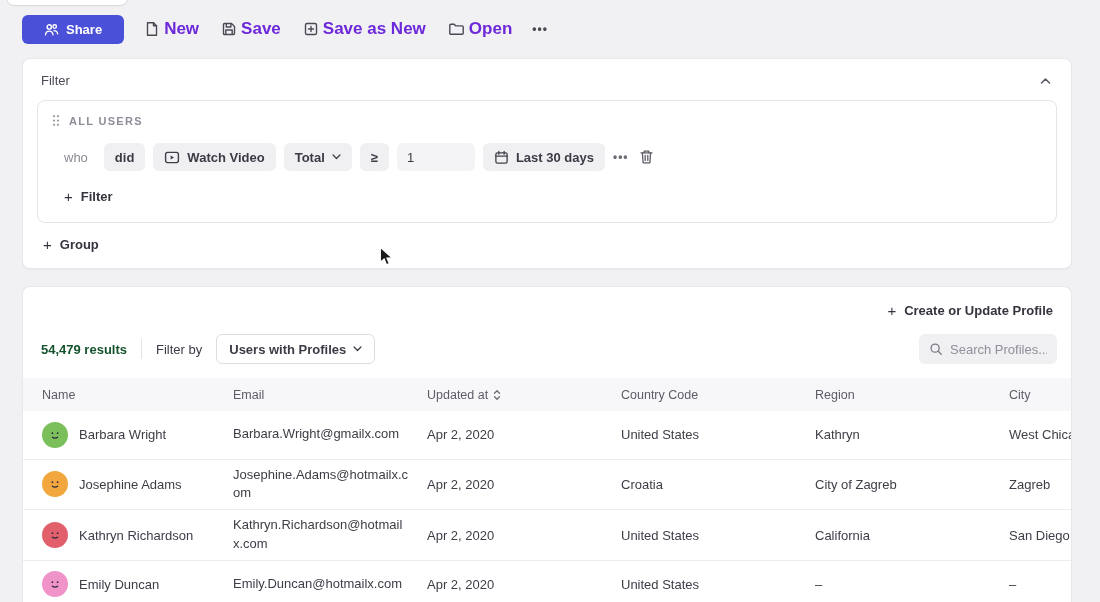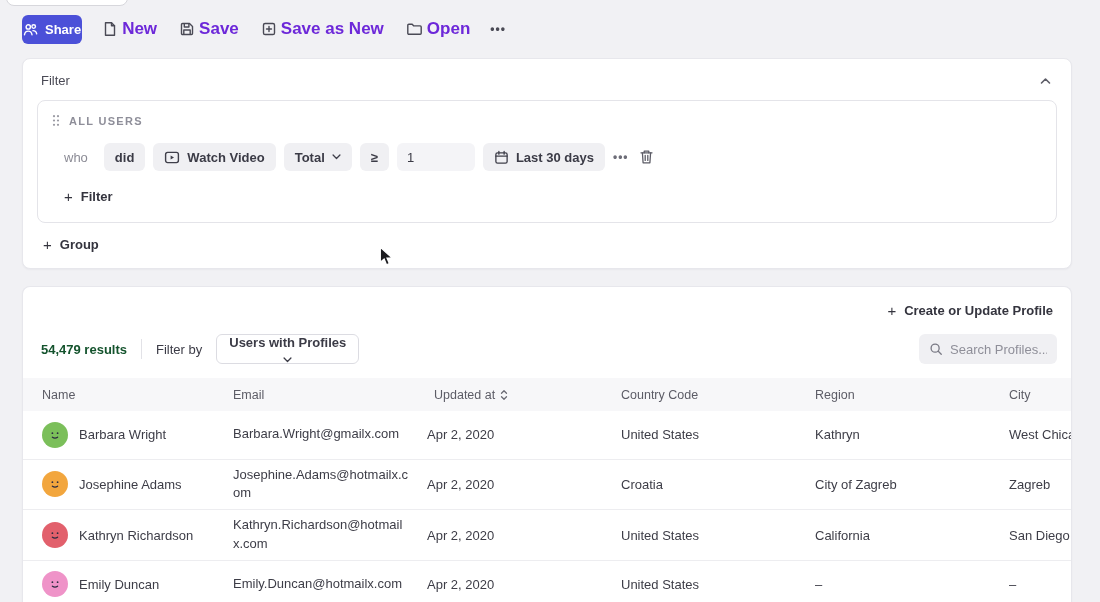--- a/index.html
+++ b/index.html
@@ -18,21 +18,21 @@
   .topbar {
     height: 58px; display: flex; align-items: center;
     justify-content: space-between; padding: 0 26px 0 22px;
   }
   .page-title { font-size: 20px; font-weight: 700; color: #45454e; letter-spacing: .2px; }
   .toolbar { display: flex; align-items: center; gap: 18px; }
   .btn { border: none; background: transparent; cursor: pointer; font-family: inherit; }
   .btn-primary {
     display: inline-flex; align-items: center; gap: 7px;
     background: var(--accent, #4b50d8); color: #fff;
-    font-size: 13px; font-weight: 700; padding: 7px 1px; border-radius: 6px;
+    font-size: 13px; font-weight: 700; padding: 7px 22px; border-radius: 6px;
   }
   .btn-ghost {
     display: inline-flex; align-items: center; gap: 4px;
     color: #6d28d9; font-size: 17px; font-weight: 600; padding: 6px 2px;
   }
   .btn-ghost svg { color: #4a4a55; }
   .more-dots { font-size: 12px; letter-spacing: 1px; color: #4a4a55; font-weight: 700; }
 
   
   .card {
@@ -70,42 +70,42 @@
   
   .results-card { margin-top: 17px; border-radius: 8px 8px 0 0; border-bottom: none; padding-top: 12px; overflow: hidden; }
   .create-row { display: flex; justify-content: flex-end; padding: 4px 18px 6px; }
   .controls-row { display: flex; align-items: center; gap: 14px; padding: 10px 14px 14px 18px; }
   .results-count { font-size: 13px; font-weight: 700; color: #14532d; }
   .v-divider { width: 1px; height: 20px; background: #e2e2e7; }
   .filter-by { font-size: 13px; color: #3b3b46; }
   .btn-outline {
     display: inline-flex; align-items: center; gap: 7px; height: 30px;
     background: #fff; border: 1px solid #dcdce2; border-radius: 6px; padding: 0 12px;
-    font-size: 13px; font-weight: 600; color: #3b3b46; cursor: pointer; font-family: inherit; flex-direction: column;
+    font-size: 13px; font-weight: 600; color: #3b3b46; cursor: pointer; font-family: inherit;
   }
   .spacer { flex: 1; }
   .search-box {
     display: inline-flex; align-items: center; gap: 7px; height: 30px; width: 138px;
     background: #f0f0f3; border-radius: 6px; padding: 0 10px; color: #7a7a85;
   }
   .search-box input {
     width: 100%; background: transparent; border: none; outline: none;
     font-size: 13px; color: #3b3b46; font-family: inherit;
   }
   .search-box input::placeholder { color: #8f8f99; }
 
   
   table { border-collapse: collapse; table-layout: fixed; width: 1246px; }
   thead tr { background: #f7f7f9; }
   th {
     height: 33px; text-align: left; font-size: 12.5px; font-weight: 500; color: #5c5c66;
     padding: 0 16px 0 0; white-space: nowrap; cursor: pointer;
   }
   th:first-child, td:first-child { padding-left: 19px; }
-  .th-inner { display: inline-flex; align-items: center; gap: 5px; margin-left: 7px; }
+  .th-inner { display: inline-flex; align-items: center; gap: 5px; }
   td {
     min-height: 48px; height: 48px; font-size: 13px; color: #3d3d47;
     border-bottom: 1px solid #ededf0; padding: 6px 16px 6px 0; vertical-align: middle;
   }
   tbody tr { background: #fff; cursor: pointer; }
   .name-cell { display: flex; align-items: center; gap: 11px; }
   .avatar {
     width: 26px; height: 26px; border-radius: 50%; flex: 0 0 26px;
     display: inline-flex; align-items: center; justify-content: center;
   }

